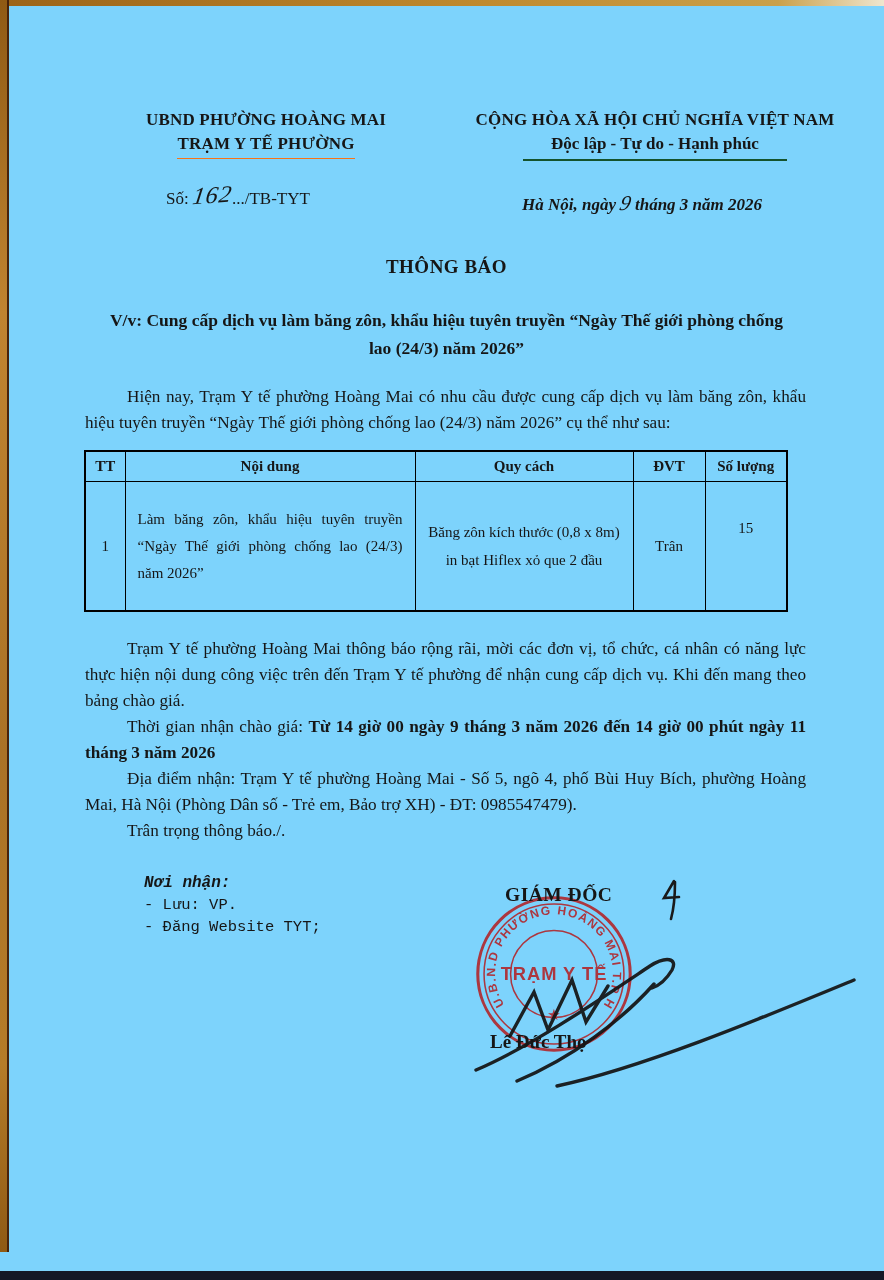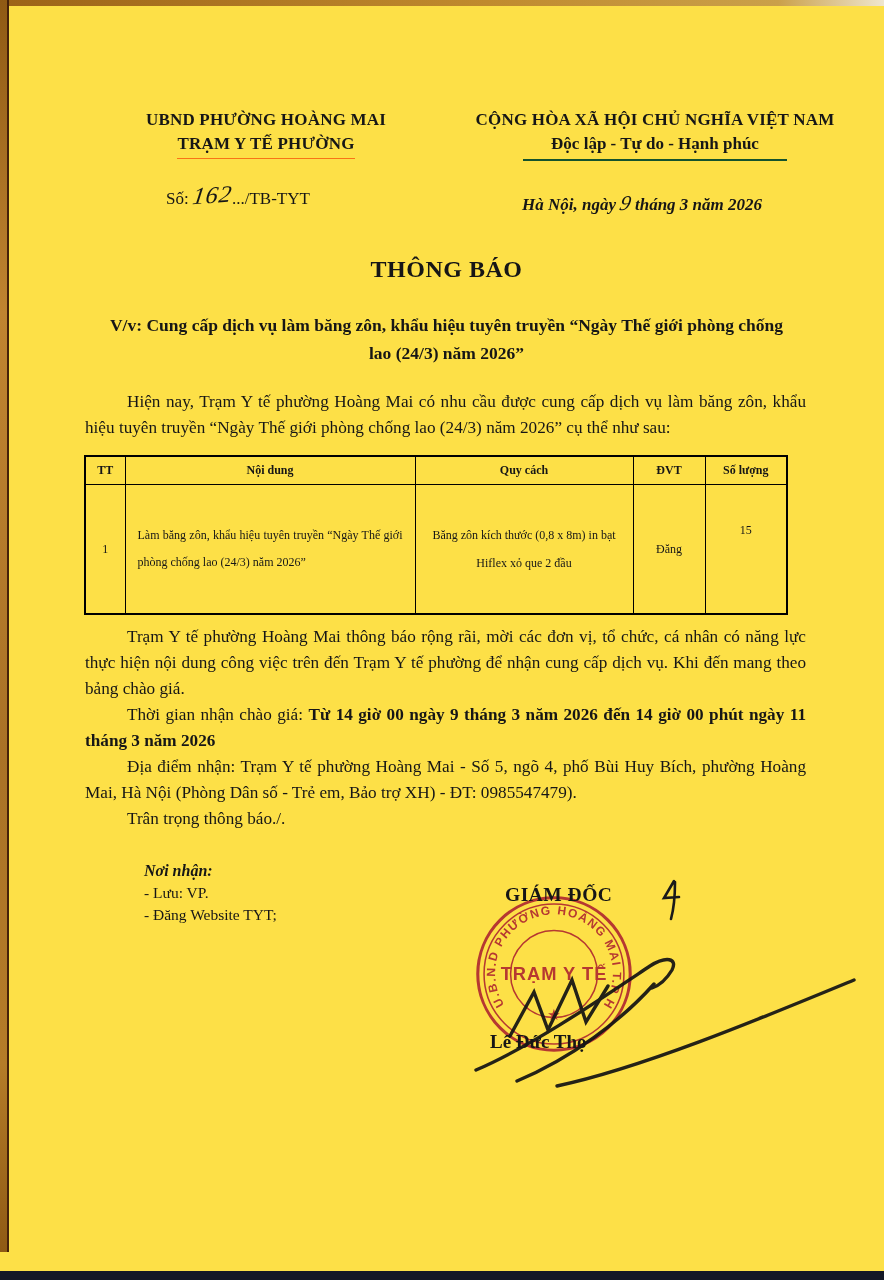--- a/index.html
+++ b/index.html
@@ -1,19 +1,19 @@
 <!DOCTYPE html>
 <html><head>
 <meta charset="utf-8">
 <style>
   html,body{margin:0;padding:0;}
   .page{
     position:relative;
     width:884px;height:1280px;
-    background:#fde047;
+    background:#7dd3fc;
     overflow:hidden;
     font-family:"Liberation Serif", serif;
     color:#161616;
   }
   
   .edge-top{position:absolute;left:0;top:0;width:884px;height:6px;
     background:linear-gradient(to right,#9c6318,#c08a2e 55%,#caa04a 88%,#efe6cf);}
   .edge-left{position:absolute;left:0;top:0;width:7px;height:1252px;
     background:linear-gradient(to bottom,#8f5a14,#c08430 25%,#aa7226 60%,#b57c28 85%,#8f5a14);
     border-right:2px solid #47220a;}
@@ -27,44 +27,44 @@
   .u-line{display:inline-block;border-bottom:1px solid #f97316;padding-bottom:2px;}
   .motto{font-weight:bold;font-size:17px;line-height:24px;}
   .motto-u{display:inline-block;border-bottom:2px solid #14532d;padding:0 28px 3px 28px;}
   .num-row{display:flex;margin-top:22px;}
   .num-cell{width:378px;text-align:center;margin-left:40px;font-size:17px;}
   .date-cell{width:430px;text-align:center;font-style:italic;font-weight:bold;font-size:17px;margin-top:8px;}
   .hand{display:inline-block;font-style:italic;font-size:24px;transform:skewX(-12deg) rotate(-4deg);font-weight:500;position:relative;top:-1px;letter-spacing:1px;}
   .hand-sm{display:inline-block;font-style:italic;font-size:21px;transform:skewX(-14deg);font-weight:500;}
 
   
-  .title{text-align:center;font-weight:bold;font-size:24px;margin-top:40px;letter-spacing:.5px;}
+  .title{text-align:center;font-weight:bold;font-size:19px;margin-top:40px;letter-spacing:.5px;}
   .subject{text-align:center;font-weight:bold;font-size:17.5px;line-height:28px;max-width:680px;margin:28px auto 0 auto;}
 
   
   .body-txt{margin:22px 78px 0 76px;font-size:17.2px;line-height:26px;text-align:justify;}
   .body-txt p{margin:0;text-indent:42px;}
   .b{font-weight:bold;}
 
   
   table.items{border-collapse:collapse;margin:14px 0 0 75px;width:702px;table-layout:fixed;}
-  table.items th,table.items td{border:1.5px solid #000;font-size:12px;margin-left:33px;}
+  table.items th,table.items td{border:1.5px solid #000;font-size:15px;margin-left:33px;}
   table.items{border:2px solid #000;}
   table.items th{font-weight:bold;padding:6px 2px;}
   .col-tt{width:40px;}.col-nd{width:290px;}.col-qc{width:218px;}.col-dvt{width:72px;}.col-sl{width:82px;}
   td.c-tt{text-align:center;height:126px;}
   td.c-nd{text-align:justify;padding:8px 12px;line-height:27px;}
   td.c-qc{text-align:center;padding:6px 10px;line-height:28px;}
   td.c-dvt{text-align:center;}
   td.c-sl{text-align:center;vertical-align:top;padding-top:38px;}
 
-  .after-table{margin-top:9px;}
+  .after-table{margin-top:24px;}
 
   
-  .recipients{margin:28px 0 0 135px;font-size:15.5px;line-height:22px;}
+  .recipients{margin:28px 0 0 135px;font-size:15.5px;line-height:22px;font-family:Liberation Mono, monospace;}
   .recipients .rt{font-weight:bold;font-style:italic;font-size:16px;}
 
   
   .sign-title{position:absolute;left:505px;top:884px;width:240px;
     font-weight:bold;font-size:19.5px;letter-spacing:.5px;z-index:5;}
   .pen-mark{position:absolute;left:660px;top:878px;z-index:6;}
   .sign-name{position:absolute;left:490px;top:1031px;width:240px;
     font-weight:bold;font-size:19px;z-index:6;}
   .stamp{position:absolute;left:472px;top:892px;width:164px;height:164px;z-index:2;opacity:.92;}
   .signature{position:absolute;left:462px;top:918px;width:400px;height:180px;z-index:4;pointer-events:none;}
@@ -129,21 +129,21 @@
         <th>TT</th>
         <th>Nội dung</th>
         <th>Quy cách</th>
         <th>ĐVT</th>
         <th>Số lượng</th>
       </tr>
       <tr>
         <td class="c-tt">1</td>
         <td class="c-nd">Làm băng zôn, khẩu hiệu tuyên truyền “Ngày Thế giới phòng chống lao (24/3) năm 2026”</td>
         <td class="c-qc">Băng zôn kích thước (0,8 x 8m) in bạt Hiflex xỏ que 2 đầu</td>
-        <td class="c-dvt">Đăng</td>
+        <td class="c-dvt">Trân</td>
         <td class="c-sl">15</td>
       </tr>
     </tbody>
       </table>
 
     <div class="body-txt after-table">
       <p>Trạm Y tế phường Hoàng Mai thông báo rộng rãi, mời các đơn vị, tổ chức, cá nhân có năng lực thực hiện nội dung công việc trên đến Trạm Y tế phường để nhận cung cấp dịch vụ. Khi đến mang theo bảng chào giá.</p>
       <p><span>Thời gian nhận chào giá: </span><span class="b">Từ 14 giờ 00 ngày 9 tháng 3 năm 2026 đến 14 giờ 00 phút ngày 11 tháng 3 năm 2026</span></p>
       <p>Địa điểm nhận: Trạm Y tế phường Hoàng Mai - Số 5, ngõ 4, phố Bùi Huy Bích, phường Hoàng Mai, Hà Nội (Phòng Dân số - Trẻ em, Bảo trợ XH) - ĐT: 0985547479).</p>
       <p>Trân trọng thông báo./.</p>

